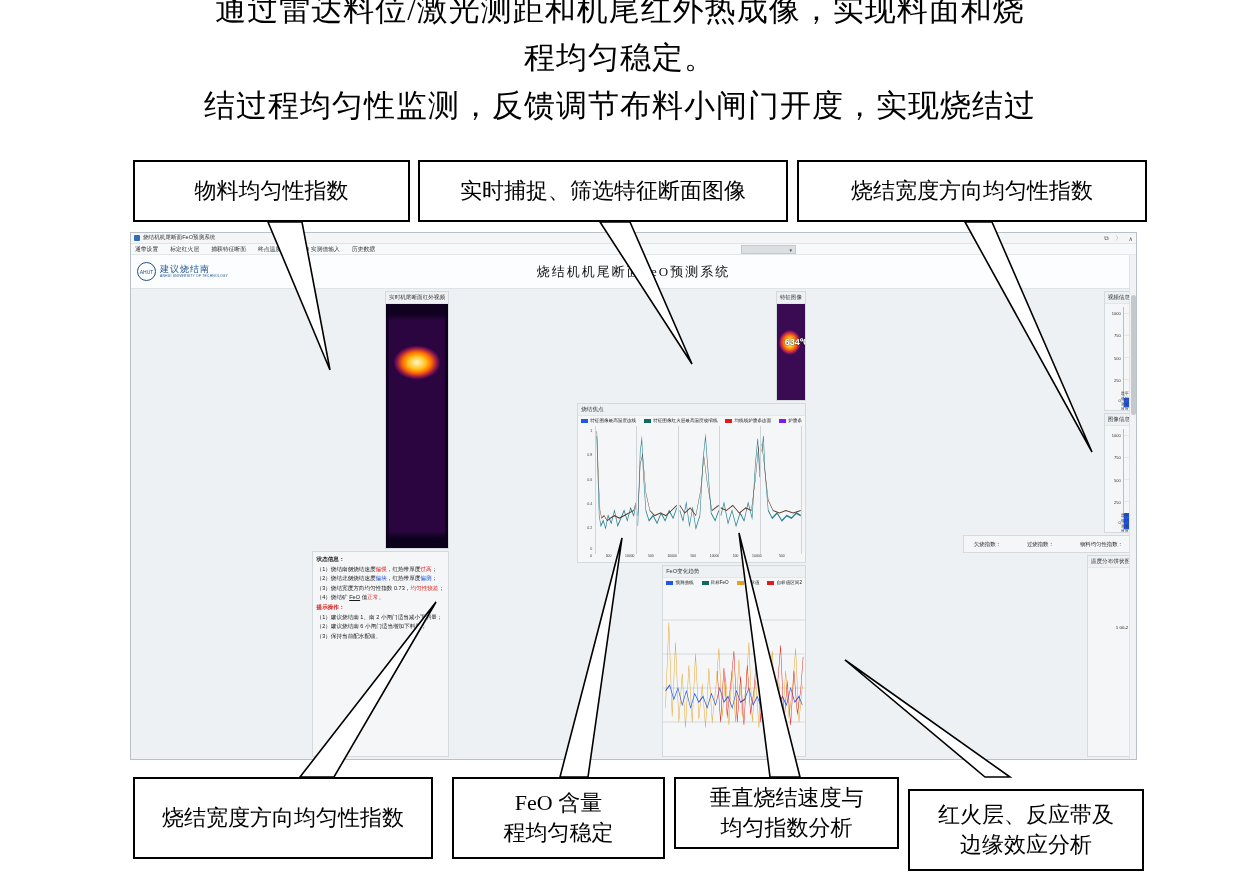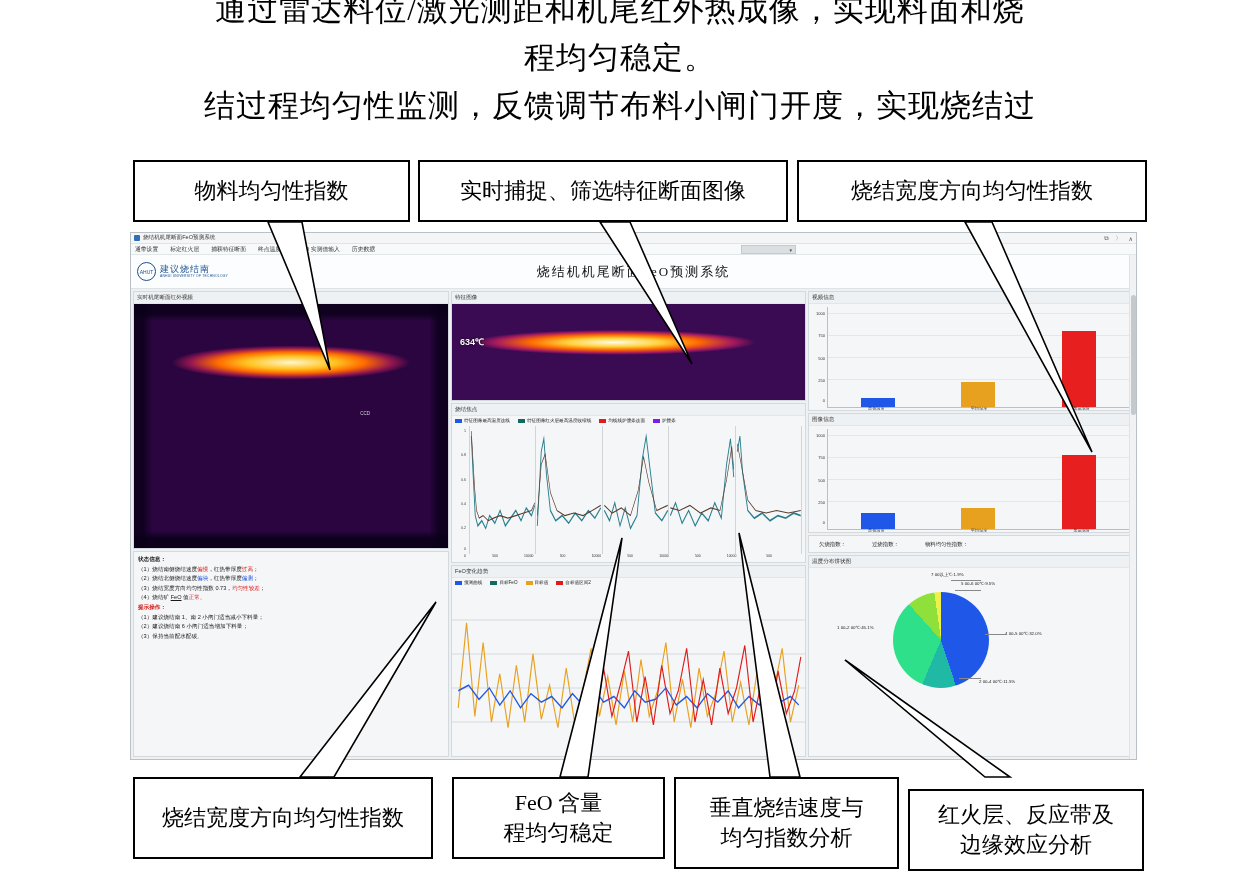--- a/index.html
+++ b/index.html
@@ -32,21 +32,21 @@
     z-index:30;
   }
   .callout span { display:block; line-height:1.35; }
 
   #c-top1 { left:133px; top:160px; width:277px; height:62px; font-size:22px; }
   #c-top2 { left:418px; top:160px; width:370px; height:62px; font-size:22px; }
   #c-top3 { left:797px; top:160px; width:350px; height:62px; font-size:22px; }
 
   #c-bot1 { left:133px; top:777px; width:300px; height:82px; font-size:22px; }
   #c-bot2 { left:452px; top:777px; width:213px; height:82px; font-size:22px; }
-  #c-bot3 { left:674px; top:777px; width:225px; height:92px; font-size:22px; }
+  #c-bot3 { left:674px; top:777px; width:225px; height:72px; font-size:22px; }
   #c-bot4 { left:908px; top:777px; width:236px; height:82px; font-size:22px;margin-top:12px; }
 
   
   #leaders { position:absolute; left:0; top:0; width:1240px; height:877px; z-index:25; pointer-events:none; }
 
   
   #app {
     position:absolute; left:130px; top:232px; width:1007px; height:528px;
     background:#eef1f3;
     border:1px solid #b9c0c6;
@@ -90,21 +90,21 @@
   }
   .brandbar .uni .cn { font-size:9px; font-family:"Liberation Serif", serif; letter-spacing:1px;}
   .brandbar .uni .en { font-size:3.4px; letter-spacing:.2px; }
   .brandbar .apptitle {
     position:absolute; left:0; right:0; text-align:center;
     font-size:13px; font-family:"Liberation Serif", serif; color:#111; letter-spacing:2px;
   }
 
   
   .body3 { display:flex; height:calc(100% - 56px); padding:2px; gap:2px; }
-  .col { display:flex; flex-direction:column; gap:2px; }
+  .col { display:flex; flex-direction:column; gap:2px;align-items:flex-end; }
   .col-left { width:316px; }
   .col-mid { width:355px; }
   .col-right { flex:1; }
 
   .panel { background:#f4f6f7; border:1px solid #d4d9dd; display:flex; flex-direction:column; }
   .panel > .ph {
     font-size:5.6px; color:#333; padding:1.5px 3px; background:#eef1f3;
     border-bottom:1px solid #e2e6e9;
   }
   .panel > .pb { flex:1; overflow:hidden; position:relative; }

